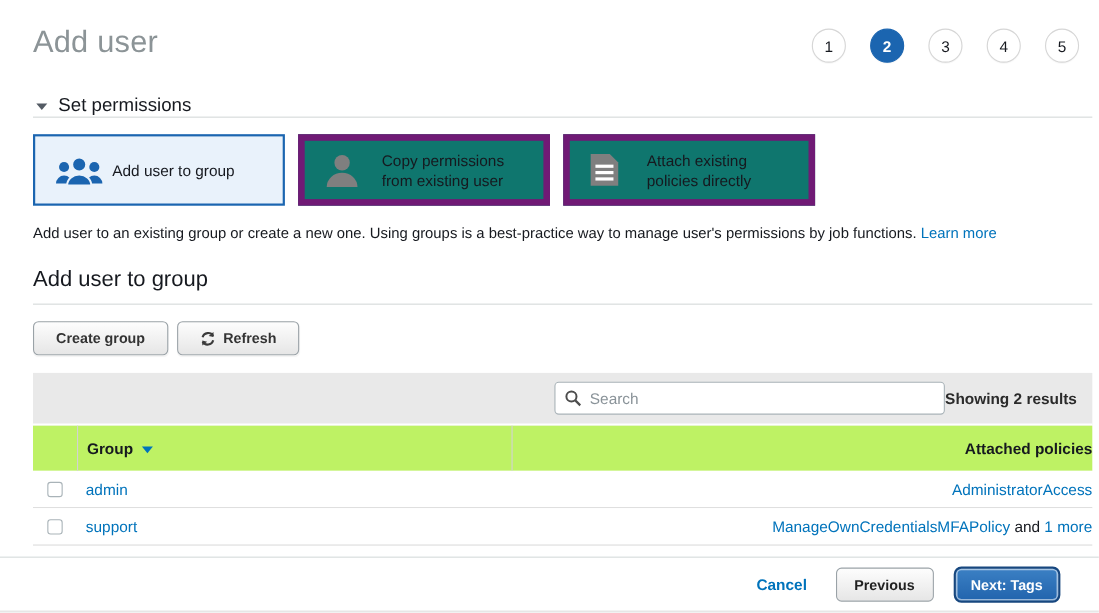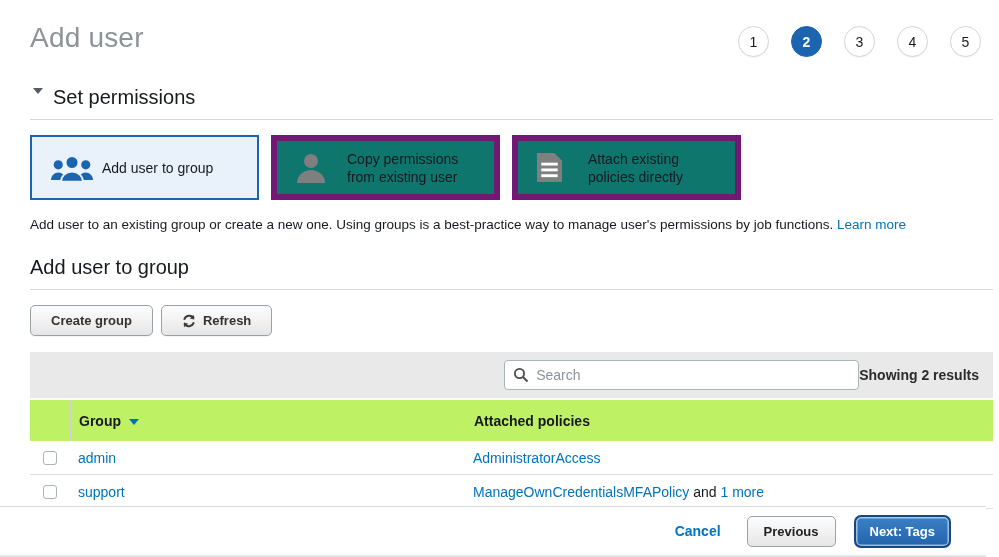--- a/index.html
+++ b/index.html
@@ -24,24 +24,24 @@
     font-size: 14px; color: #16191f;
     display: flex; align-items: center; justify-content: center;
     box-shadow: 0 1px 1px rgba(0,0,0,.04);
   }
   .step.active { background: #1b65b0; border-color: #1b65b0; color: #fff; font-weight: 700; }
 
   .content { padding: 0 6px 0 30px; }
 
   
   .section-head {
-    margin-top: 29px; padding-bottom: 10px;
+    margin-top: 29px; 
     border-bottom: 1px solid #d5d9d9;
-    display: flex; align-items: flex-start;
-    font-size: 20px;
+    display: flex; align-items: center;
+    font-size: 17px;
   }
   .caret-down {
     width: 0; height: 0; display: inline-block;
     border-left: 5px solid transparent; border-right: 5px solid transparent;
     border-top: 6px solid #545b64; margin: 2px 10px 0 3px;
   }
 
   
   .cards { display: flex; gap: 12px; margin-top: 15px; }
   .card {
@@ -95,41 +95,41 @@
   .results { font-size: 14px; font-weight: 700; color: #2b2b2b; }
 
   .thead {
     background: #bef264; height: 41px;
     display: flex; align-items: stretch;
     font-size: 14px; font-weight: 700;
   }
   .thead .cell { display: flex; align-items: center; }
   .col-check { width: 40px; flex: 0 0 40px; justify-content: center; }
   .col-group { width: 395px; flex: 0 0 395px; padding-left: 8px; border-left: 1px solid #d2d2d2; }
-  .col-policies { flex: 1; padding-left: 8px; border-left: 1px solid #d2d2d2; }
+  .col-policies { flex: 1; padding-left: 8px; border-left: 1px solid #d2d2d2; justify-content: flex-end; }
   .sort-caret {
     width: 0; height: 0; display: inline-block; margin-left: 8px; margin-top: 2px;
     border-left: 5px solid transparent; border-right: 5px solid transparent;
     border-top: 6px solid #0073bb;
   }
   .trow {
     display: flex; align-items: center; height: 34px;
     border-bottom: 1px solid #dcdcdc; font-size: 14px; background: #fff;
   }
   .trow .cell { display: flex; align-items: center; }
   .trow .col-group, .trow .col-policies { border-left: none; }
   .checkbox {
     width: 14px; height: 14px; border: 1px solid #a9b3b8;
     border-radius: 3px; background: #fff; cursor: pointer;
   }
   .and-text { color: #16191f; white-space: pre; }
 
   
   .footer {
-    position: absolute; left: 0; right: 13px; bottom: 0; height: 51px;
+    position: absolute; left: 0; right: 0; bottom: 0; height: 51px;
     border-top: 1px solid #d5dbdb; border-bottom: 2px solid #e7e7e7;
     background: #fff;
     display: flex; align-items: center; justify-content: flex-end;
     padding-right: 35px; gap: 26px;
   }
   .cancel-link { font-size: 14px; font-weight: 700; }
   .btn-secondary {
     font-size: 13px; font-weight: 700; color: #222;
     background: linear-gradient(#fdfdfd, #e6e6e6);
     border: 1px solid #9aa2a7; border-radius: 5px;

